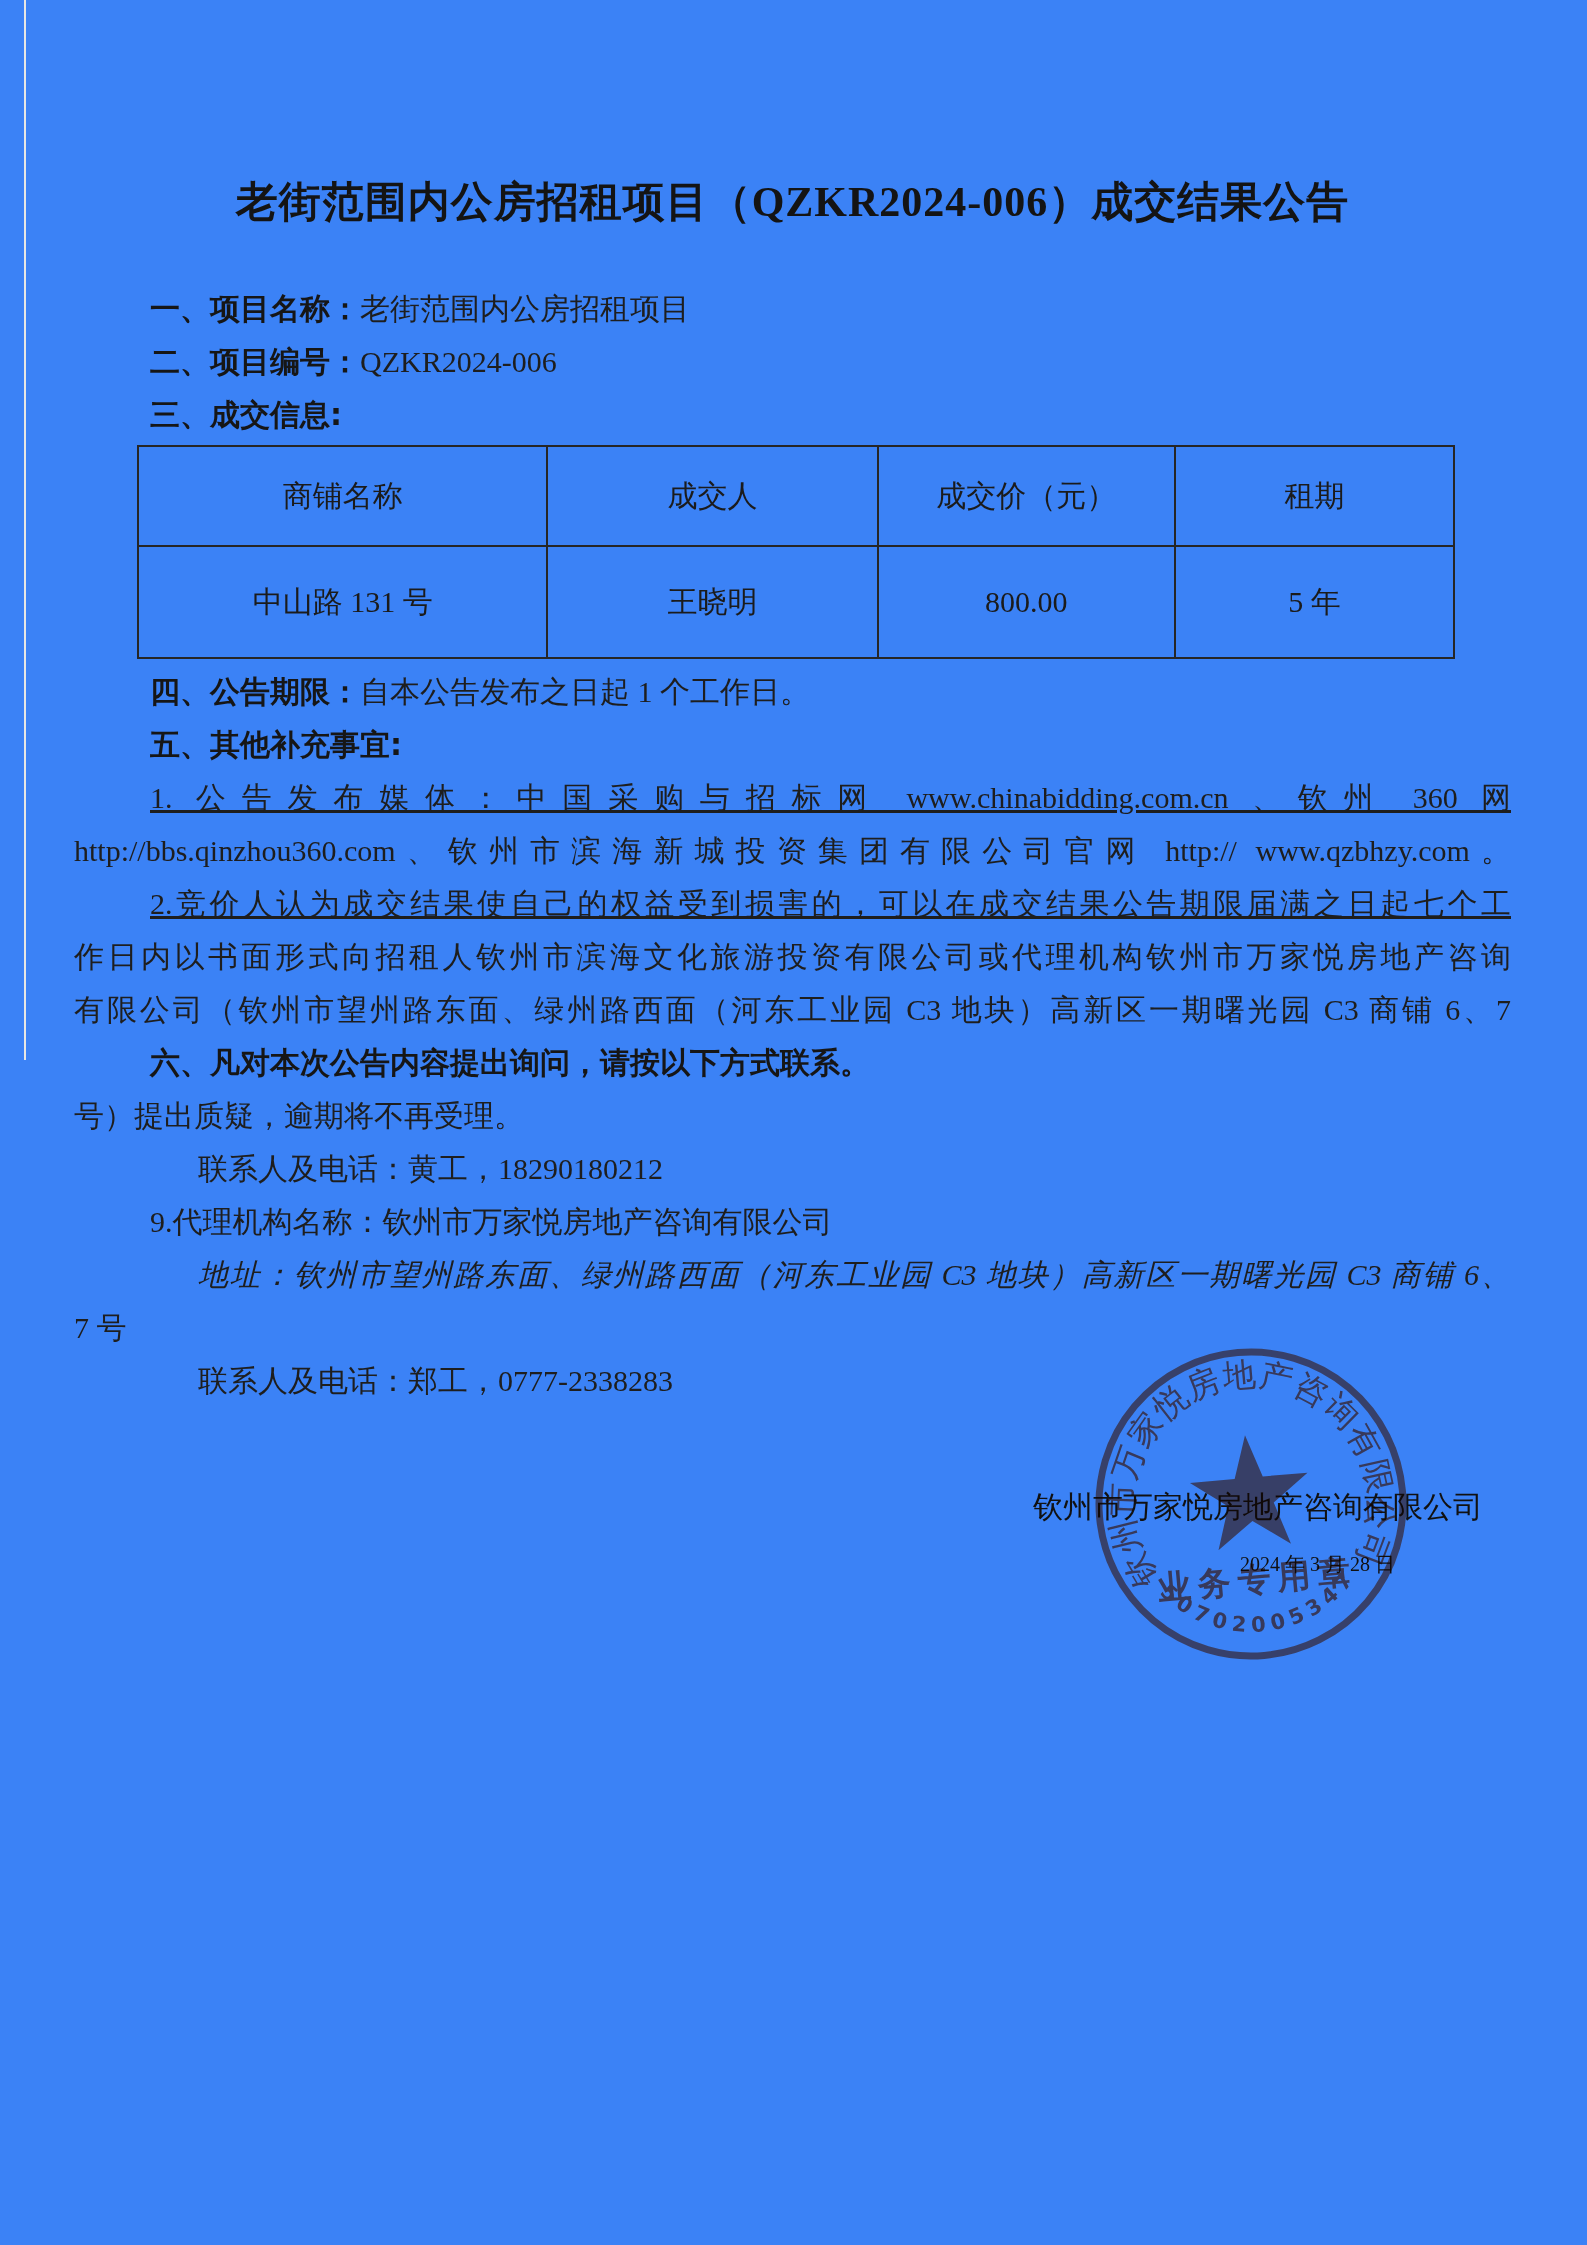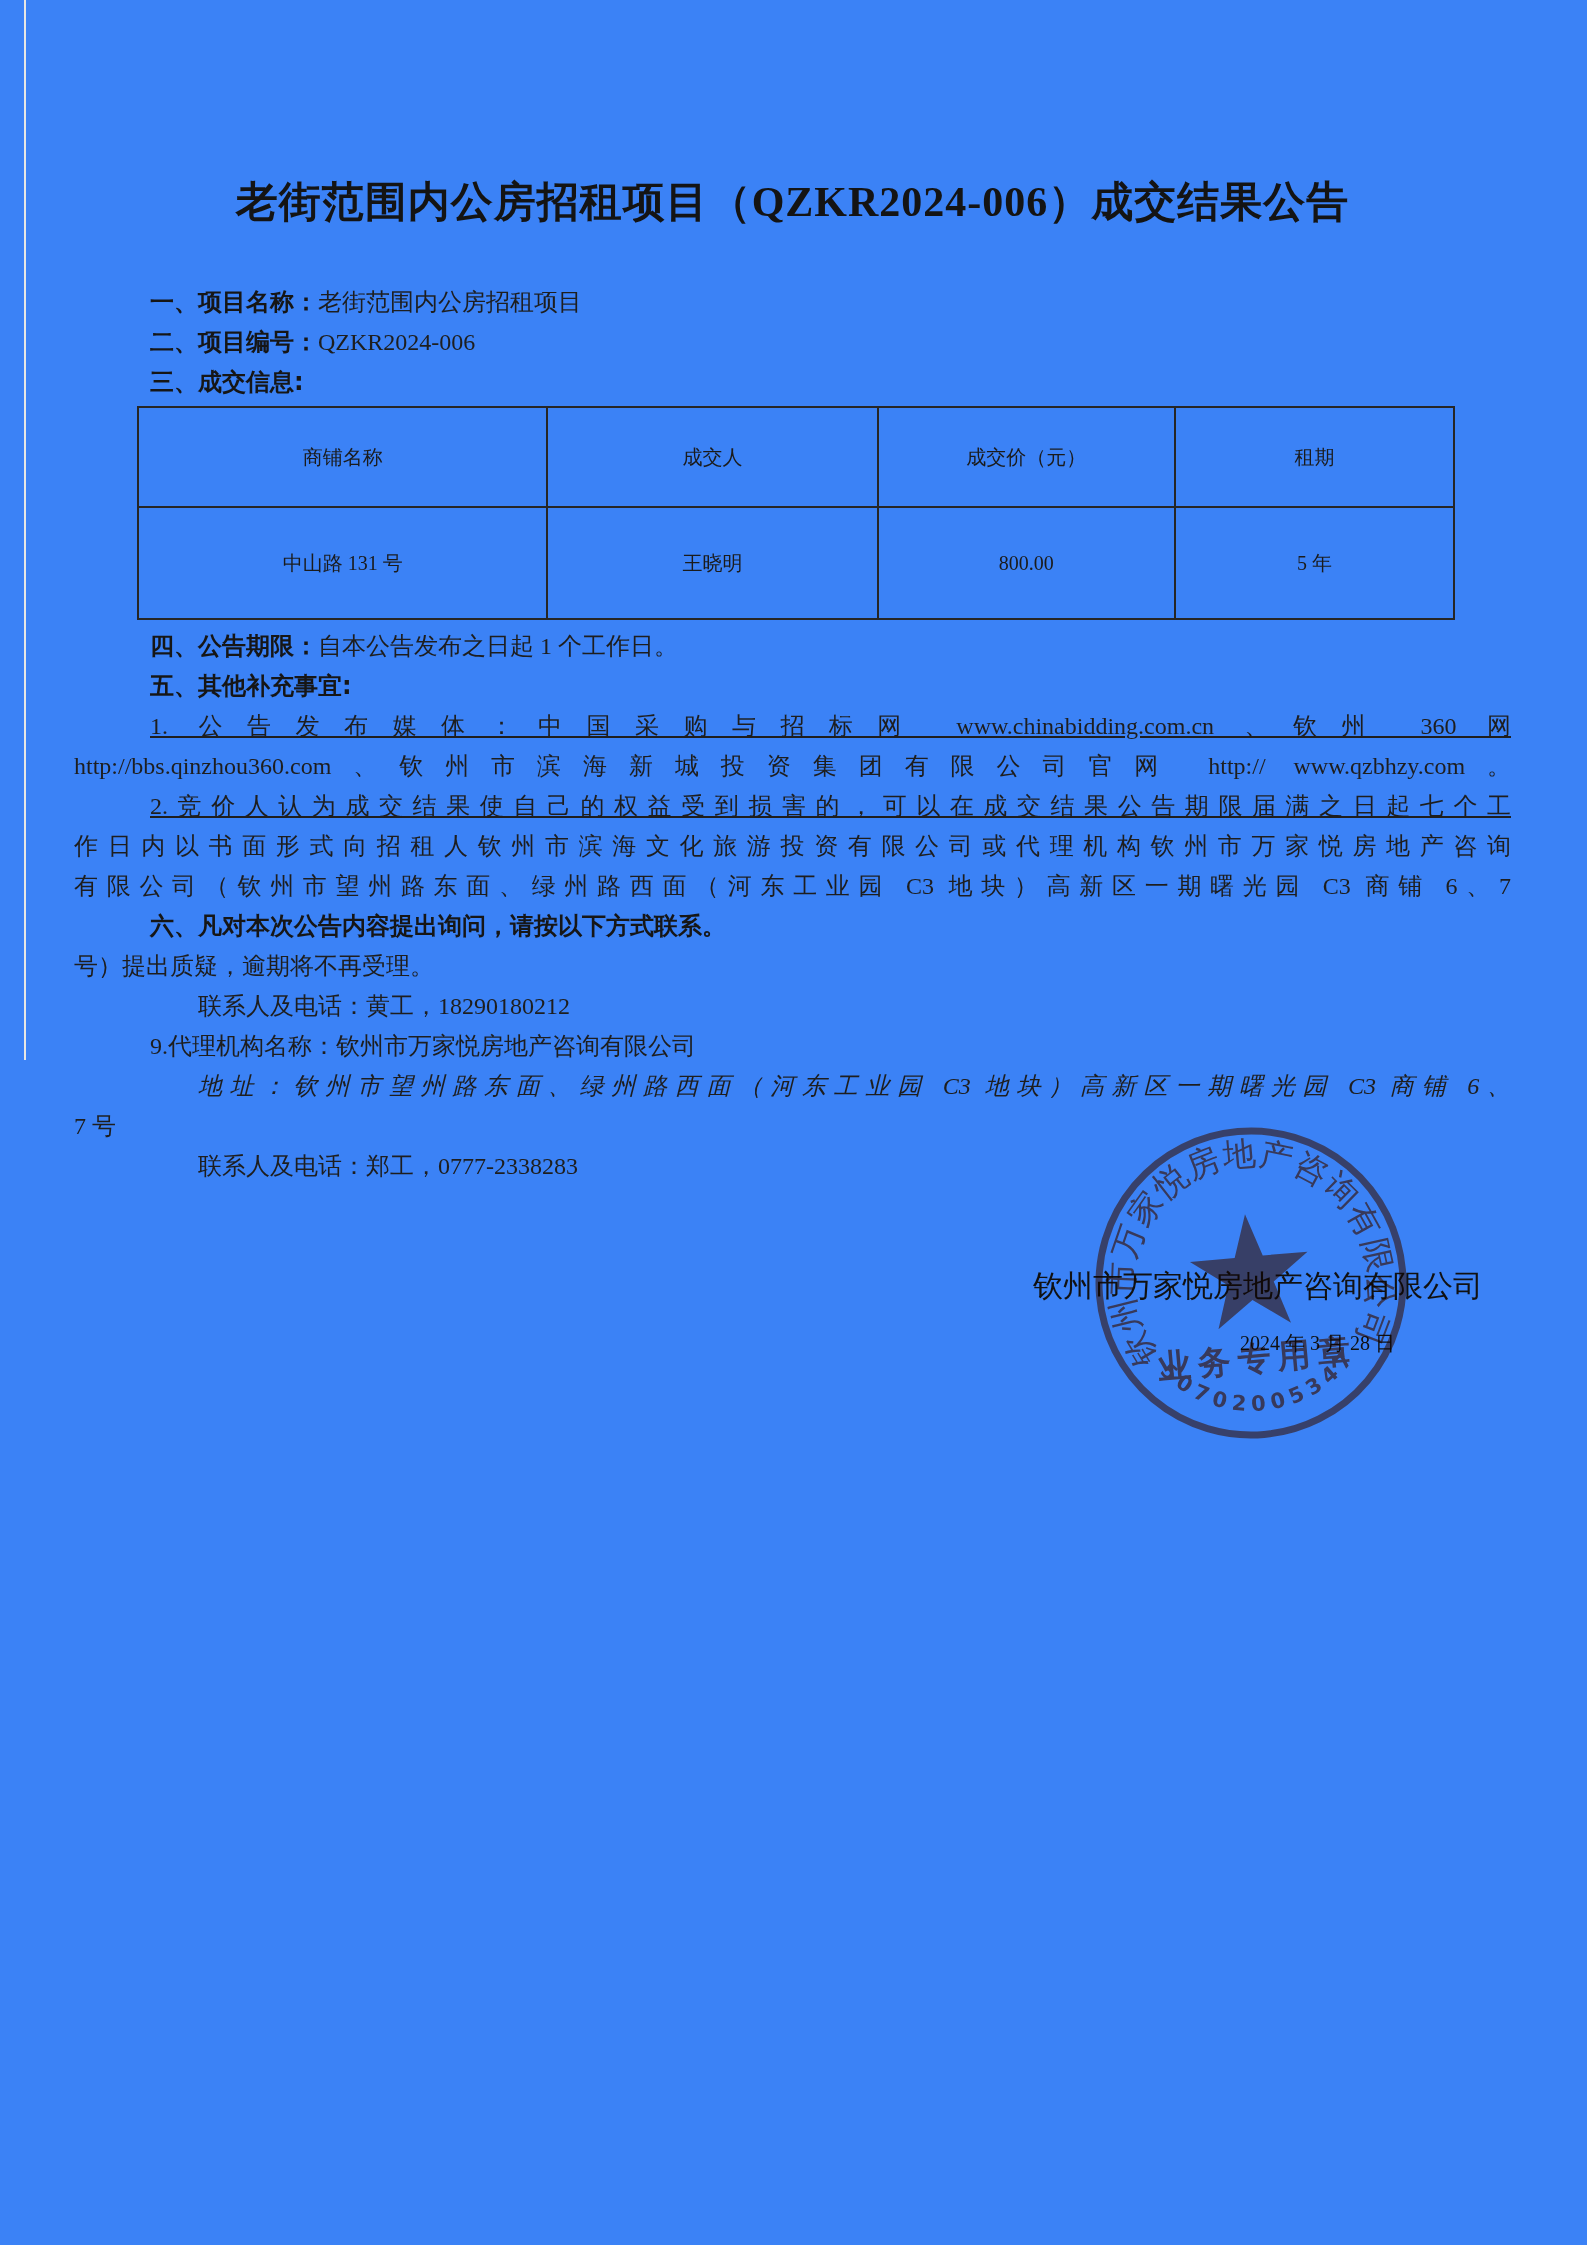--- a/index.html
+++ b/index.html
@@ -11,36 +11,36 @@
   }
   .page{position:relative;width:1587px;height:2245px;overflow:hidden;background:#3b82f6;}
   .scan-edge{position:absolute;left:24px;top:0;width:2px;height:1060px;background:#e7e7e4;}
   .content{padding:178px 76px 0 74px;}
   .title{
     margin:0;text-align:center;
     font-size:42px;line-height:48px;font-weight:700;
     letter-spacing:1px;color:#141414;
   }
   .meta-block{margin-top:56px;}
-  .bodyline{font-size:24px;line-height:40px;white-space:nowrap;}
+  .bodyline{font-size:30px;line-height:53px;white-space:nowrap;}
   .ind2{padding-left:76px;}
   .ind3{padding-left:124px;}
   .b{font-family:"DejaVu Sans","Liberation Sans",sans-serif;font-weight:700;color:#161616;}
   .stretch{
     white-space:normal;
     text-align:justify;text-align-last:justify;
     padding-left:0;
   }
   .stretch.first{ text-indent:76px;text-decoration:underline; }
   .stretch.addr-first{ text-indent:124px;font-style:italic; }
   
   table.deal{
     border-collapse:collapse;table-layout:fixed;
     width:1318px;margin-left:63px;margin-top:4px;
-    font-size:20px;color:#1b1b1b;
+    font-size:30px;color:#1b1b1b;
   }
   table.deal th,table.deal td{
     border:2px solid #262626;text-align:center;vertical-align:middle;
     font-weight:400;padding:0;
   }
   table.deal thead tr{height:100px;}
   table.deal tbody tr{height:112px;}
   .after-table{margin-top:6px;}
   
   .sig-wrap{position:relative;margin-top:72px;height:400px;}

